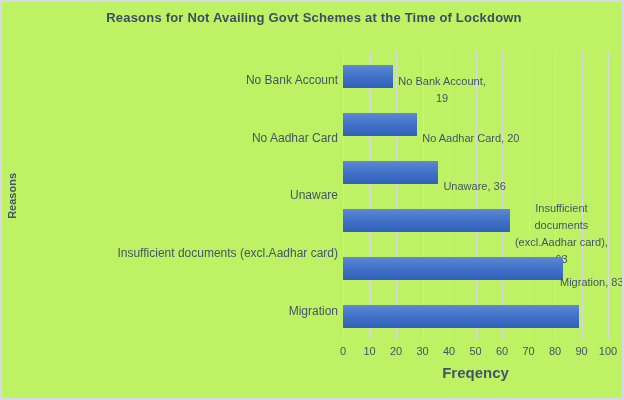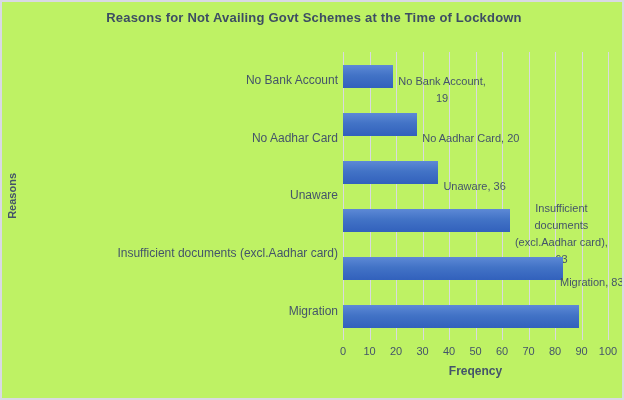--- a/index.html
+++ b/index.html
@@ -21,21 +21,21 @@
   .y-axis-title{
     position:absolute;left:4px;top:50px;height:288px;
     display:flex;align-items:center;
   }
   .y-axis-title span{
     writing-mode:vertical-rl;transform:rotate(180deg);
     font-size:11px;font-weight:bold;color:#44546a;
   }
   .x-axis-title{
     position:absolute;left:341px;top:362px;width:265px;
-    text-align:center;font-size:12px;font-weight:bold;color:#44546a;
+    text-align:center;font-size:15px;font-weight:bold;color:#44546a;
   }
   .plot-area{
     position:absolute;left:341px;top:50px;width:265px;height:288px;
   }
   .gridline{
     position:absolute;top:0;bottom:0;width:1px;background:#d9d9e0;
   }
   .bar{
     position:absolute;height:23px;
     background:linear-gradient(to bottom,#5d89d6 0%,#4273c6 45%,#3261bc 100%);

